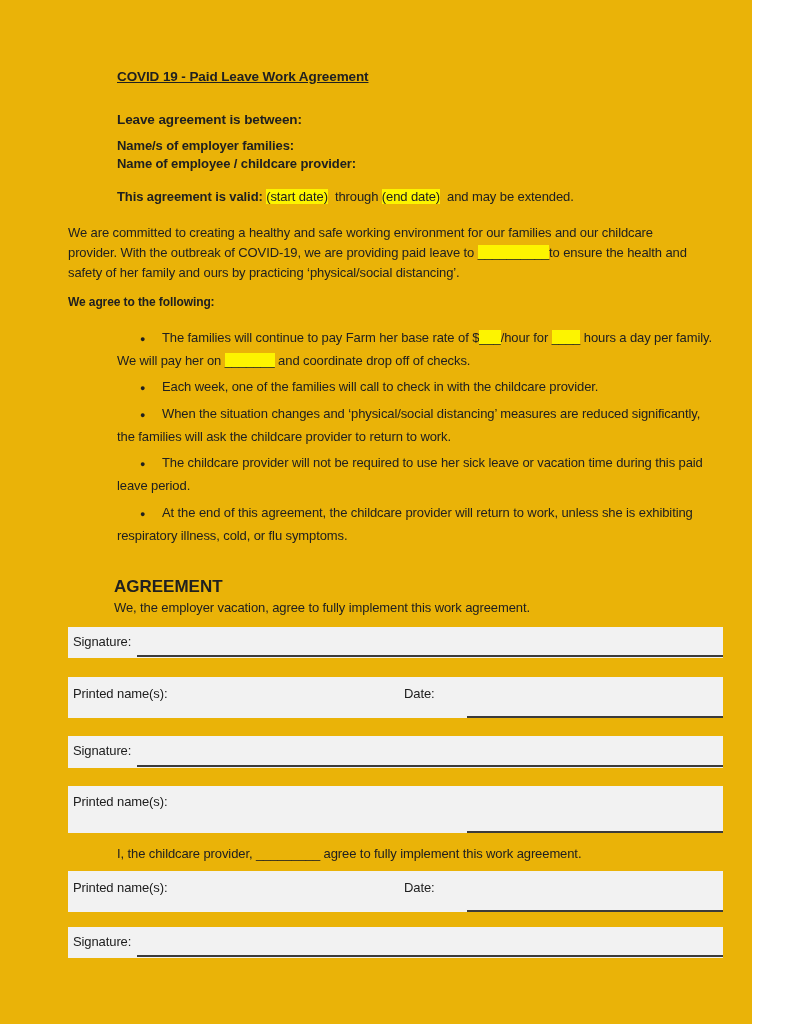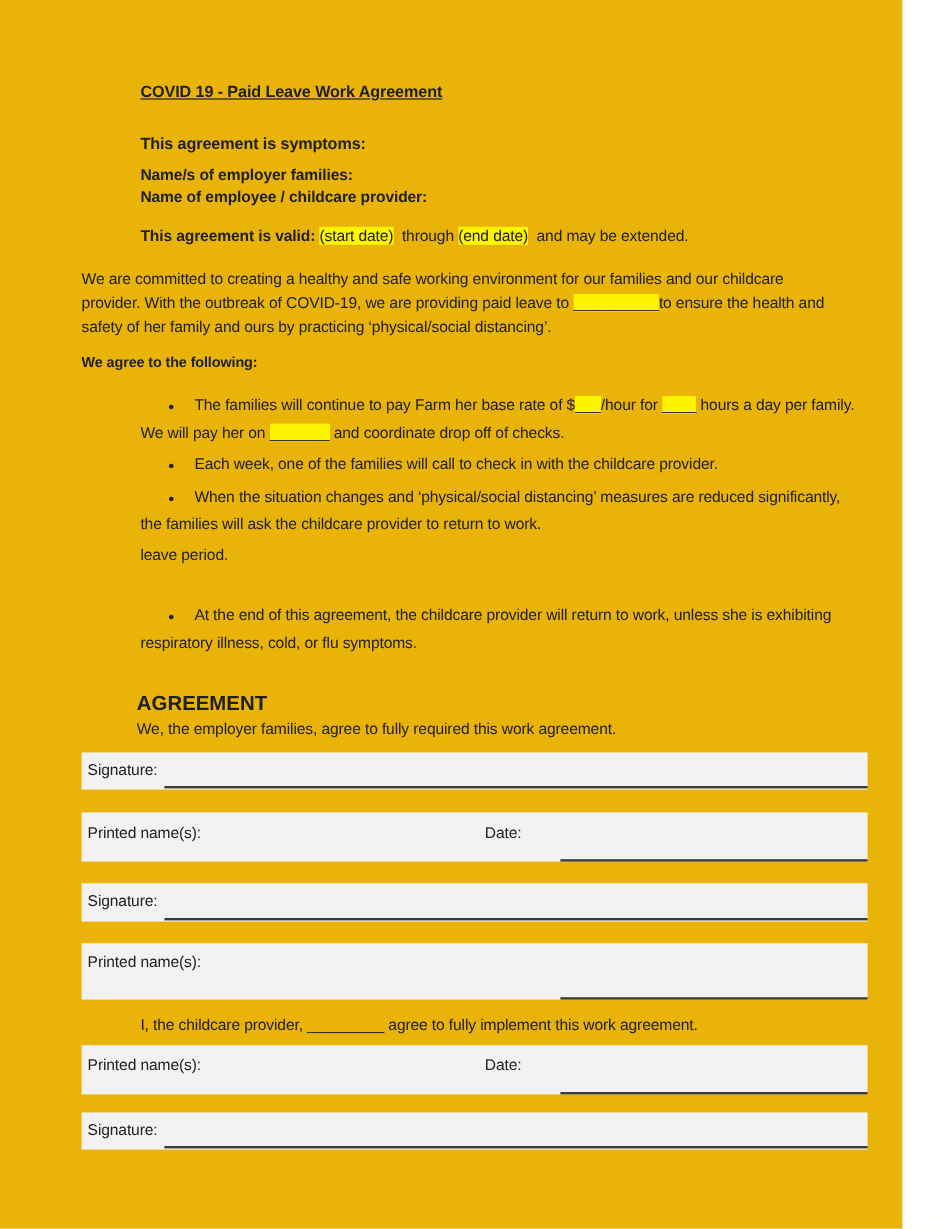--- a/index.html
+++ b/index.html
@@ -40,38 +40,38 @@
   .sigline{left:69px;right:0;bottom:1px;}
   .dateline{left:399px;right:0;bottom:0;}
 </style>
 </head>
 <body>
 
 <div class="page">
 
   <div class="abs title">COVID 19 - Paid Leave Work Agreement</div>
 
-  <div class="abs h-between">This agreement is symptoms:</div>
+  <div class="abs h-between">Leave agreement is between:</div>
 
   <div class="abs names"><div class="tline"><span>Name/s of employer families:</span></div><div class="tline"><span>Name of employee / childcare provider:</span></div></div>
 
   <div class="abs valid"><span class="b">This agreement is valid: </span><span class="hl">(start date)</span><span>  through </span><span class="hl">(end date)</span><span>  and may be extended.</span></div>
 
   <div class="abs intro"><div class="tline"><span>We are committed to creating a healthy and safe working environment for our families and our childcare</span></div><div class="tline"><span>provider. With the outbreak of COVID-19, we are providing paid leave to </span><span class="hl">__________</span><span>to ensure the health and</span></div><div class="tline"><span>safety of her family and ours by practicing ‘physical/social distancing’.</span></div></div>
 
   <div class="abs h-agree">We agree to the following:</div>
 
   <div class="abs bullet b1"><div class="tline first"><span class="glyph">●</span><span>The families will continue to pay Farm her base rate of $</span><span class="hl">___</span><span>/hour for </span><span class="hl">____</span><span> hours a day per family.</span></div><div class="tline"><span>We will pay her on </span><span class="hl">_______</span><span> and coordinate drop off of checks.</span></div></div>
   <div class="abs bullet b2"><div class="tline first"><span class="glyph">●</span><span>Each week, one of the families will call to check in with the childcare provider.</span></div></div>
   <div class="abs bullet b3"><div class="tline first"><span class="glyph">●</span><span>When the situation changes and ‘physical/social distancing’ measures are reduced significantly,</span></div><div class="tline"><span>the families will ask the childcare provider to return to work.</span></div></div>
-  <div class="abs bullet b4"><div class="tline"><span>leave period.</span></div></div>
+  <div class="abs bullet b4"><div class="tline first"><span class="glyph">●</span><span>The childcare provider will not be required to use her sick leave or vacation time during this paid</span></div><div class="tline"><span>leave period.</span></div></div>
   <div class="abs bullet b5"><div class="tline first"><span class="glyph">●</span><span>At the end of this agreement, the childcare provider will return to work, unless she is exhibiting</span></div><div class="tline"><span>respiratory illness, cold, or flu symptoms.</span></div></div>
 
   <div class="abs h-agreement">AGREEMENT</div>
-  <div class="abs agreement-sentence">We, the employer families, agree to fully required this work agreement.</div>
+  <div class="abs agreement-sentence">We, the employer vacation, agree to fully implement this work agreement.</div>
 
   <div class="abs row r1">
     <span class="flabel">Signature:</span>
     <span class="line sigline"></span>
   </div>
 
   <div class="abs row r2">
     <span class="flabel">Printed name(s):</span>
     <span class="dlabel">Date:</span>
     <span class="line dateline"></span>

